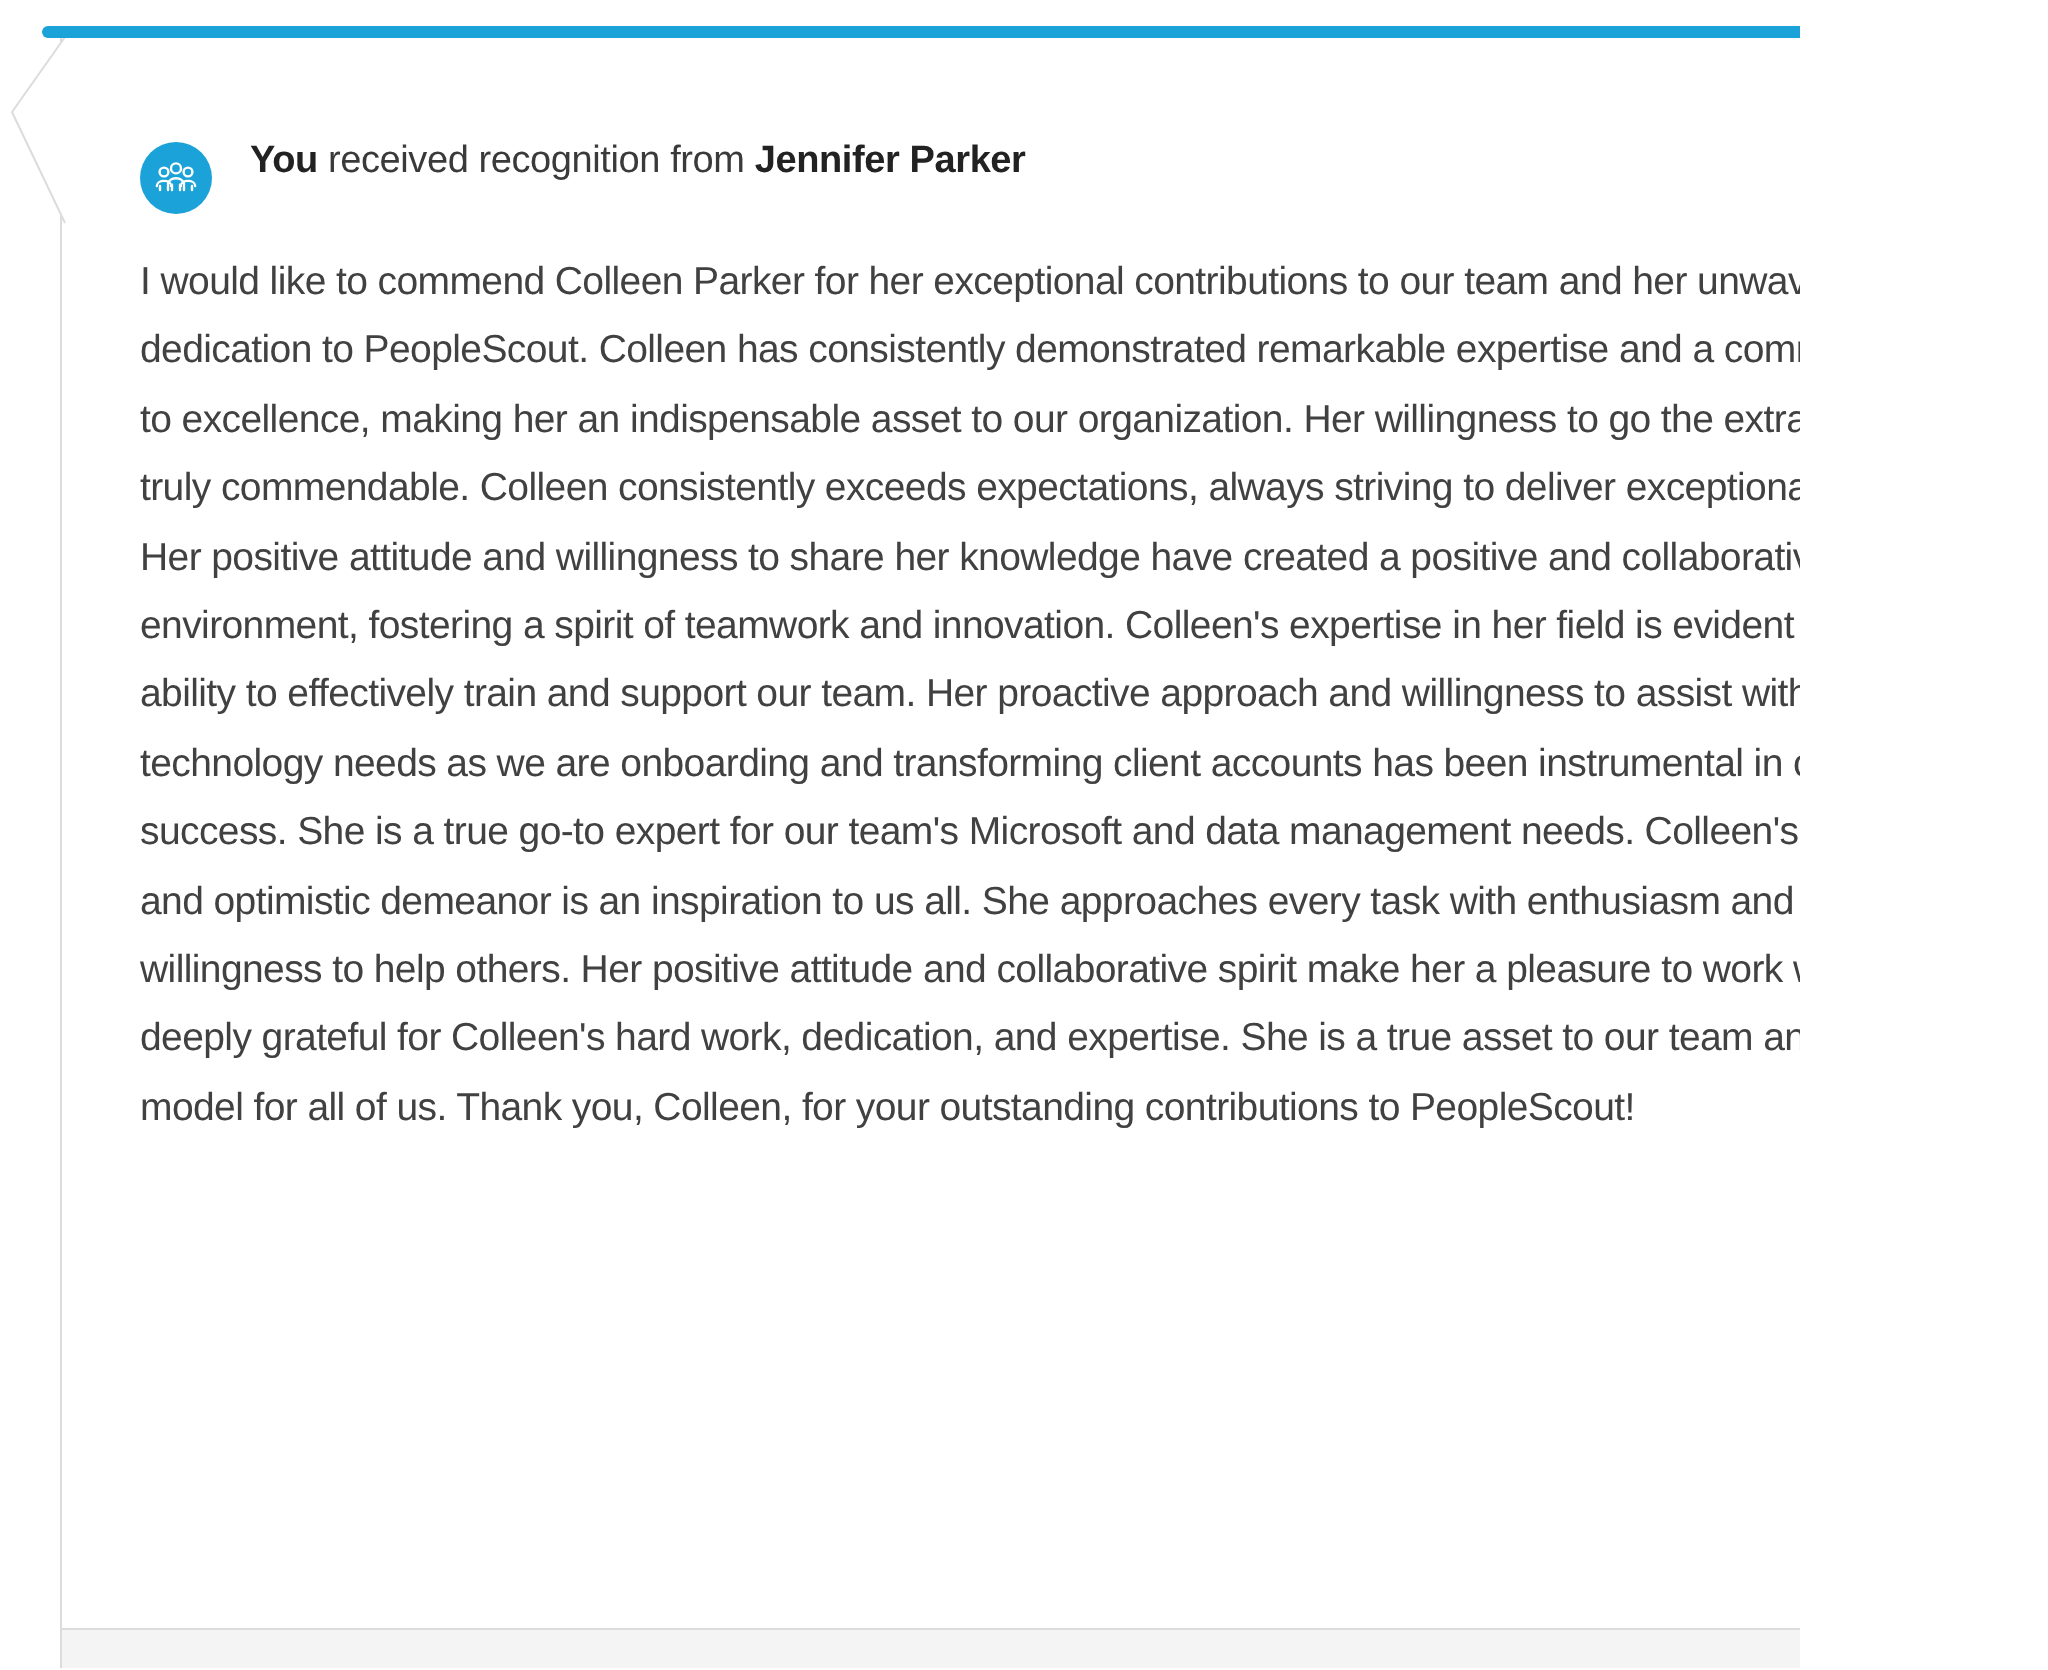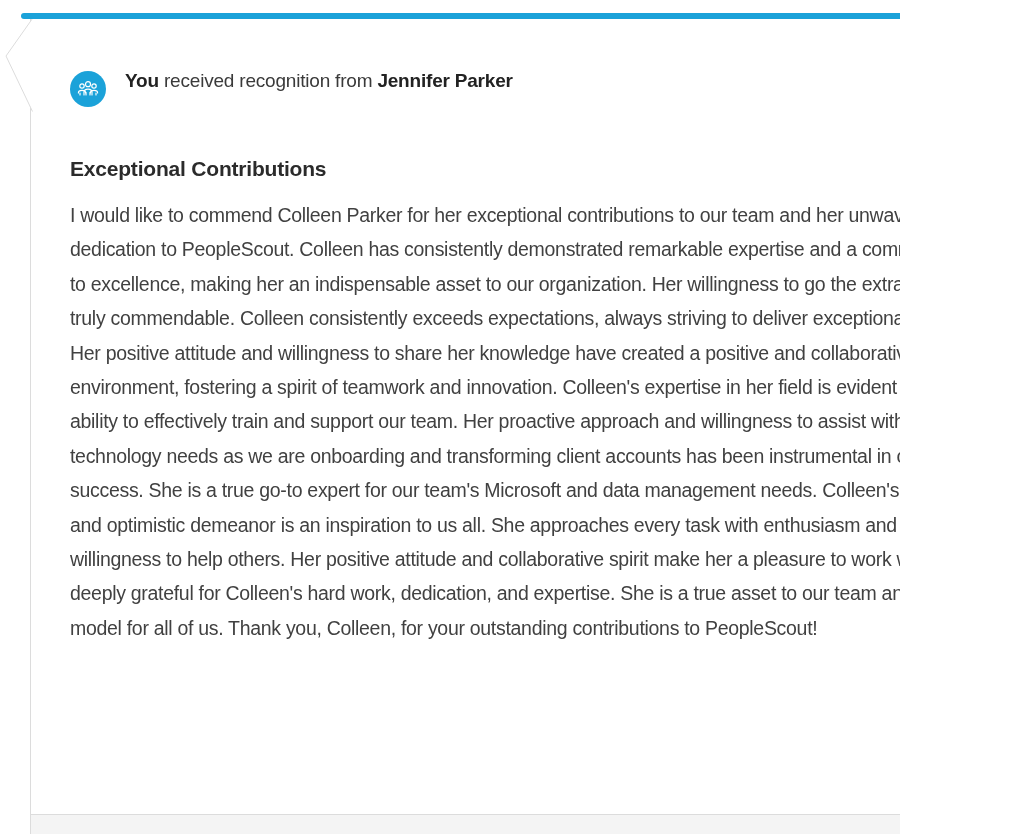--- a/index.html
+++ b/index.html
@@ -76,21 +76,20 @@
         </div>
         <div class="header-text">
           <div class="header-line">
             <span class="strong">You</span>
             <span>received recognition from</span>
             <span class="strong">Jennifer Parker</span>
           </div>
         </div>
       </div>
 
-      <h2 class="rec-title">Exceptional Contributions</h2>
 
       <p class="rec-message">I would like to commend Colleen Parker for her exceptional contributions to our team and her unwavering dedication to PeopleScout. Colleen has consistently demonstrated remarkable expertise and a commitment to excellence, making her an indispensable asset to our organization. Her willingness to go the extra mile is truly commendable. Colleen consistently exceeds expectations, always striving to deliver exceptional results. Her positive attitude and willingness to share her knowledge have created a positive and collaborative work environment, fostering a spirit of teamwork and innovation. Colleen's expertise in her field is evident in her ability to effectively train and support our team. Her proactive approach and willingness to assist with our technology needs as we are onboarding and transforming client accounts has been instrumental in our success. She is a true go-to expert for our team's Microsoft and data management needs. Colleen's positive and optimistic demeanor is an inspiration to us all. She approaches every task with enthusiasm and a willingness to help others. Her positive attitude and collaborative spirit make her a pleasure to work with. I am deeply grateful for Colleen's hard work, dedication, and expertise. She is a true asset to our team and a role model for all of us. Thank you, Colleen, for your outstanding contributions to PeopleScout!</p>
 
     </div>
 
     <div class="footer-band"></div>
 
   </div>
 </div>
 

